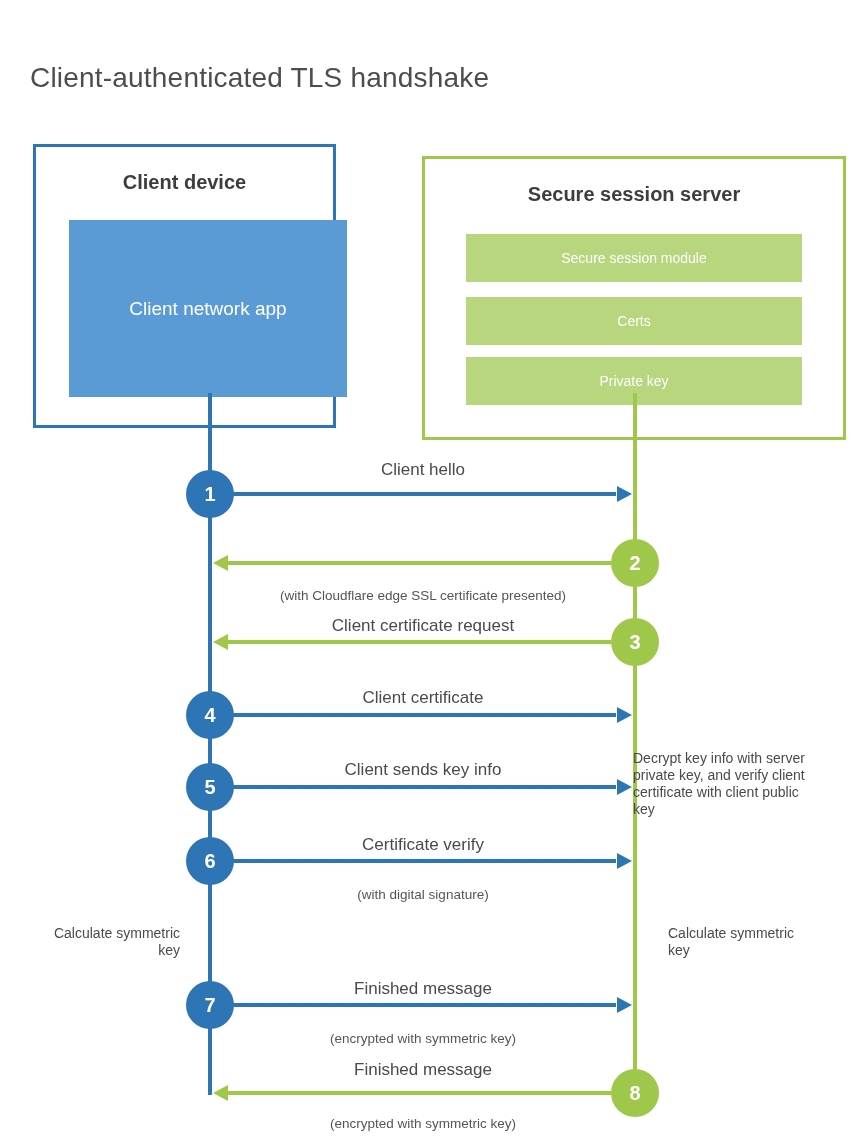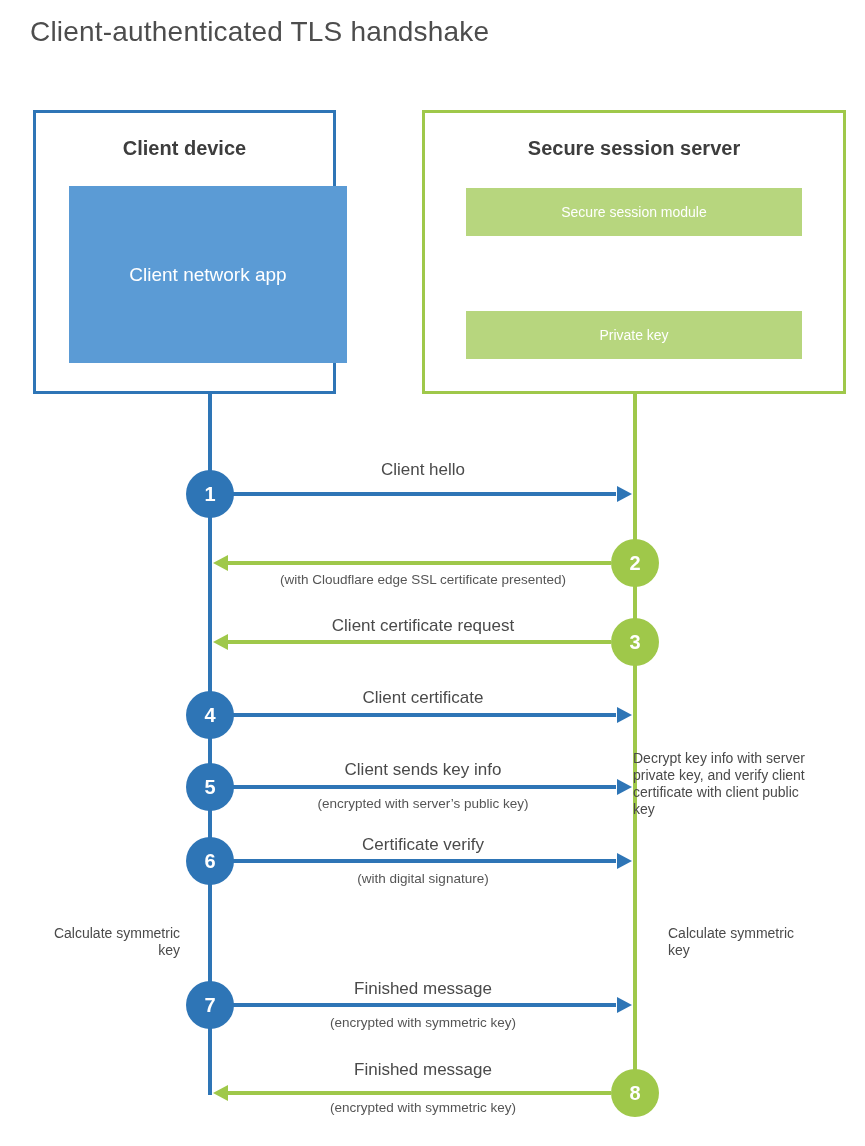--- a/index.html
+++ b/index.html
@@ -1,28 +1,28 @@
 <!DOCTYPE html>
 <html><head>
 <meta charset="utf-8">
 <style>
   html,body { margin:0; padding:0; background:#ffffff; }
   #stage {
     position:relative; width:865px; height:1146px; background:#ffffff;
     font-family:"Liberation Sans", "DejaVu Sans", sans-serif; overflow:hidden;
   }
-  .abs { position:absolute; }
+  .abs { position:absolute;margin-top:46px; }
   
   #diagram-title {
     left:30px; top:16px; font-size:28px; font-weight:300; color:#4d4d4d;
     letter-spacing:0.2px;
   }
   
   .entity-box { border:3px solid; background:#ffffff; box-sizing:border-box; }
-  #client-box { left:33px; top:110px; width:303px; height:284px; border-color:#2e75b6;padding-left:10px; }
+  #client-box { left:33px; top:98px; width:303px; height:284px; border-color:#2e75b6;padding-left:10px; }
   #server-box { left:422px; top:110px; width:424px; height:284px; border-color:#9fc84a; }
   .entity-title {
     position:absolute; left:0; right:0; top:24px; text-align:center;
     font-size:20px; font-weight:700; color:#3d3d3d;
   }
   #client-app-box {
     position:absolute; left:33px; top:73px; width:278px; height:177px;
     background:#5b9bd5; display:flex; align-items:center; justify-content:center;
   }
   #client-app-box .lbl {
@@ -53,21 +53,21 @@
     border-top:8px solid transparent; border-bottom:8px solid transparent; }
   .head.right { border-left:15px solid #2e75b6; left:617px; }
   .head.left  { border-right:15px solid #9fc84a; left:213px; }
   
   .msg-label {
     position:absolute; left:230px; width:386px; text-align:center;
     font-size:17px; color:#4a4a4a;
   }
   .msg-note {
     position:absolute; left:230px; width:386px; text-align:center;
-    font-size:13.5px; color:#555555;
+    font-size:13.5px; color:#555555;margin-top:16px;
   }
   
   .side-note { position:absolute; font-size:14px; color:#4a4a4a; line-height:17px; }
   #calc-left  { left:40px;  top:925px; width:140px; text-align:right; }
   #calc-right { left:668px; top:925px; width:140px; text-align:left; }
   #server-decrypt-note { left:633px; top:750px; width:186px; text-align:left; }
 </style>
 </head>
 <body>
 
@@ -78,20 +78,21 @@
   <div class="abs entity-box" id="client-box">
     <div class="entity-title">Client device</div>
     <div id="client-app-box">
       <div class="lbl">Client network app</div>
     </div>
   </div>
 
   <div class="abs entity-box" id="server-box">
     <div class="entity-title">Secure session server</div>
     <div class="server-bar" style="top:75px;">Secure session module</div>
+    <div class="server-bar" style="top:138px;">Certs</div>
     <div class="server-bar" style="top:198px;">Private key</div>
   </div>
 
   <div class="lifeline" id="client-lifeline"></div>
   <div class="lifeline" id="server-lifeline"></div>
 
   <div class="msg-label" style="top:448px;margin-top:12px;">Client hello</div>
   <div class="shaft blue" style="top:492px;"></div>
   <div class="head right" style="top:486px;"></div>
   <div class="circle blue" style="top:470px;">
@@ -115,21 +116,20 @@
   <div class="msg-label" style="top:688px;">Client certificate</div>
   <div class="shaft blue" style="top:713px;"></div>
   <div class="head right" style="top:707px;"></div>
   <div class="circle blue" style="top:691px;">
     <span>4</span>
   </div>
 
   <div class="msg-label" style="top:760px;">Client sends key info</div>
   <div class="shaft blue" style="top:785px;"></div>
   <div class="head right" style="top:779px;"></div>
-  <div class="msg-note" style="top:796px;">(encrypted with server’s public key)</div>
   <div class="circle blue" style="top:763px;">
     <span>5</span>
   </div>
 
   <div class="msg-label" style="top:835px;">Certificate verify</div>
   <div class="shaft blue" style="top:859px;"></div>
   <div class="head right" style="top:853px;"></div>
   <div class="msg-note" style="top:871px;">(with digital signature)</div>
   <div class="circle blue" style="top:837px;">
     <span>6</span>

